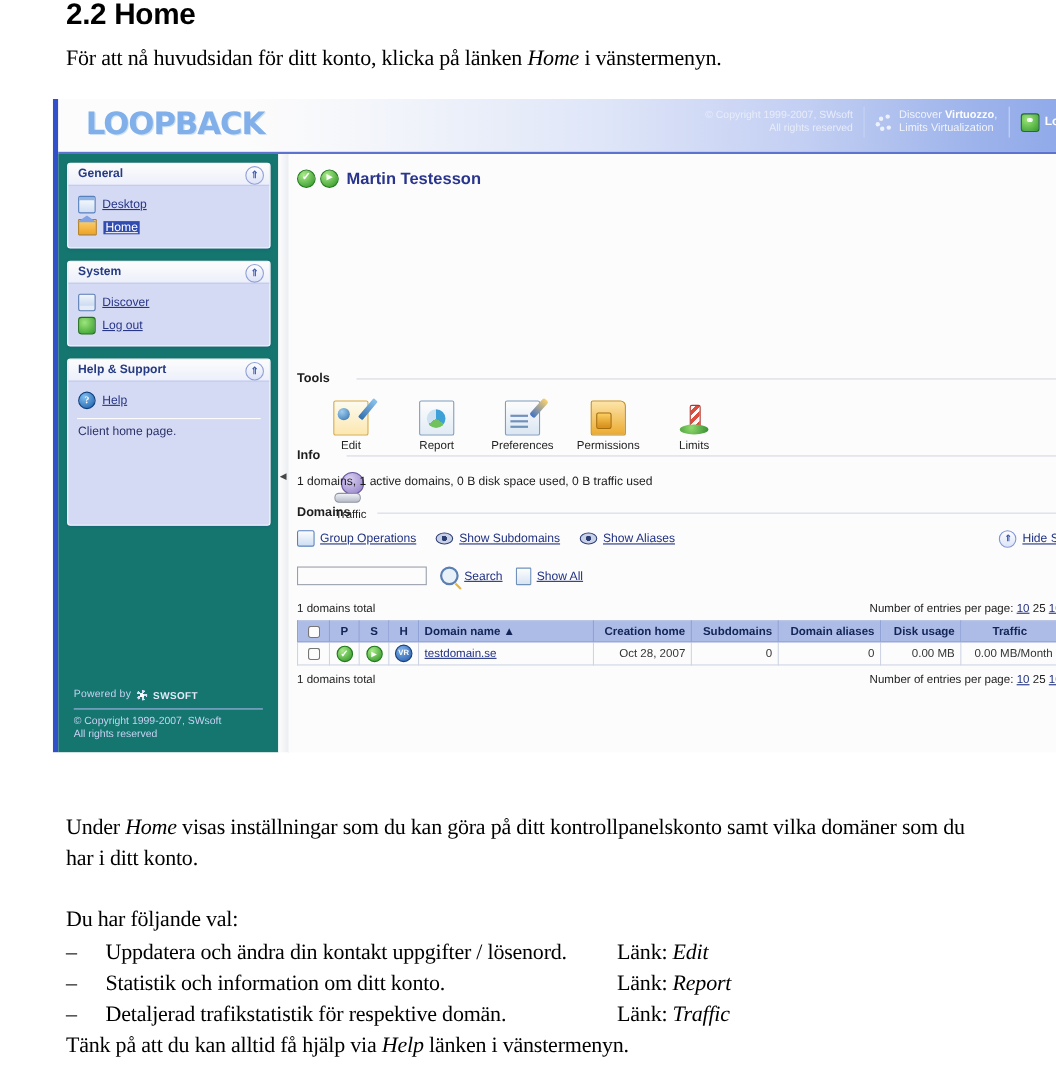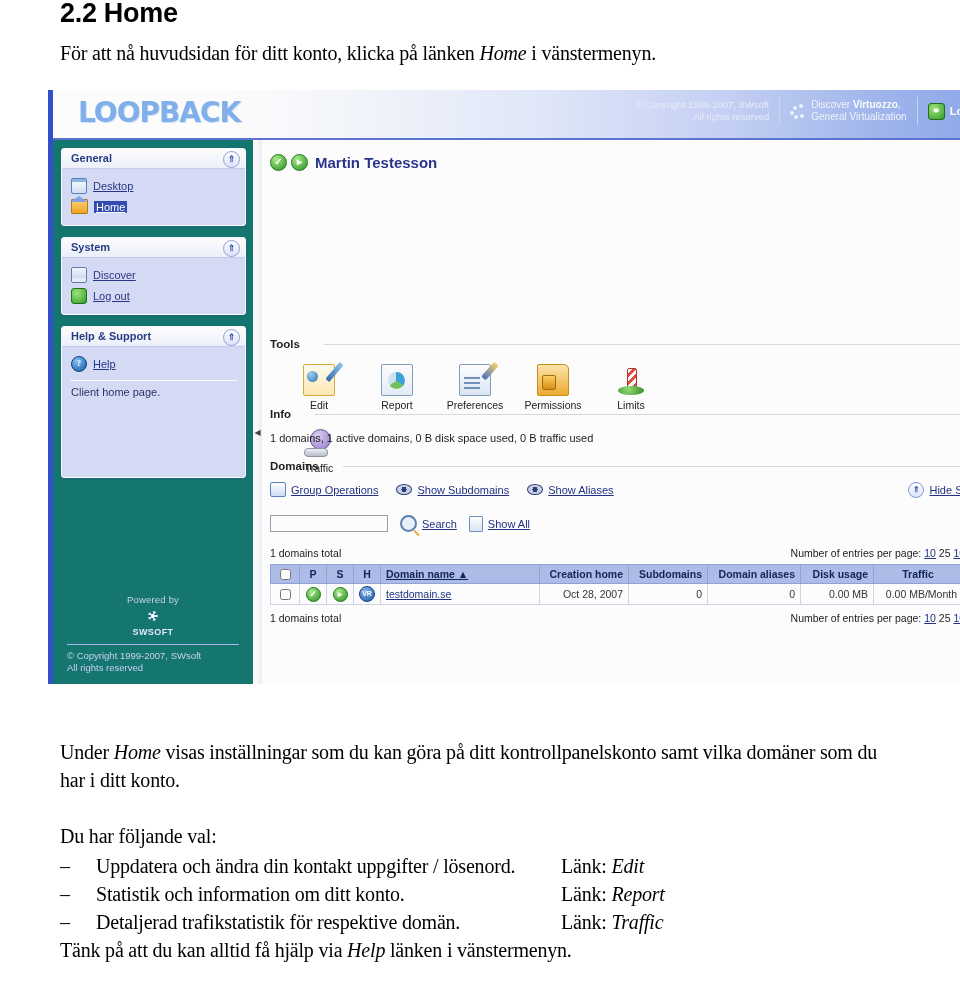--- a/index.html
+++ b/index.html
@@ -92,21 +92,21 @@
     border-right:9px solid transparent;border-bottom:6px solid #7fa3e8;}
   .ico-sessions{background:linear-gradient(180deg,#f4f7ff,#bcd3f1);border:1px solid #5a7fb5;
     box-shadow:inset 0 -4px 0 #e7eefb;}
   .ico-key{border-radius:3px;background:radial-gradient(circle at 35% 30%,#9ce87a,#2f9c23);border:1px solid #1d6f16;}
   .ico-help{border-radius:50%;background:radial-gradient(circle at 35% 28%,#7fc2f7,#1257a8);border:1px solid #0c3f7e;
     color:#fff;font-size:9px;line-height:13px;text-align:center;font-weight:bold;font-family:"Liberation Serif",serif;}
   .sep-line{height:1px;background:#ffffff;margin:6px 8px 5px 8px;}
   .note{padding:0 9px;font-size:11px;color:#27306b;}
   .panel-tall{min-height:150px;}
   .sb-foot{position:absolute;left:14px;bottom:10px;width:172px;color:#c9d3f6;font-size:9.5px;line-height:12px;}
-  .sb-foot .pw{display:flex;align-items:center;gap:5px;letter-spacing:.2px;flex-direction:column;}
+  .sb-foot .pw{display:flex;align-items:center;gap:5px;letter-spacing:.2px;}
   .sb-foot .flower{width:10px;height:10px;border-radius:50%;
     background:radial-gradient(circle,#ffffff 28%,transparent 30%),conic-gradient(#dbe3fb 0 10%,transparent 0 20%,#dbe3fb 0 30%,transparent 0 40%,#dbe3fb 0 50%,transparent 0 60%,#dbe3fb 0 70%,transparent 0 80%,#dbe3fb 0 90%,transparent 0);}
   .sb-foot .swsoft{font-weight:bold;font-size:9px;letter-spacing:.4px;color:#e6ebfc;}
   .sb-foot hr{border:0;border-top:1px solid #a9b8ee;margin:6px 0 5px 0;}
 
   
   .splitter{position:absolute;left:205px;top:50px;width:9px;height:544px;
     background:linear-gradient(90deg,#ffffff,#eef0f6);border-right:1px solid #c8ccda;}
   .split-handle{position:absolute;left:1px;top:285px;width:7px;height:16px;
     color:#444;font-size:8px;line-height:16px;text-align:center;}
@@ -178,21 +178,21 @@
 
   .tbl-meta{position:absolute;left:8px;width:722px;display:flex;justify-content:space-between;
     font-size:10.5px;color:#1a1a1a;}
   .tbl-meta a{color:#1e2f86;text-decoration:underline;}
   .pp a.off{color:#1a1a1a;text-decoration:none;}
 
   table.domains{position:absolute;left:8px;top:424px;width:722px;border-collapse:collapse;font-size:10.5px;}
   table.domains th{background:#adbdea;border:1px solid #8fa2d8;height:18px;font-weight:bold;color:#102257;
     padding:0 5px;}
   table.domains td{border:1px solid #cfd6e6;height:20px;padding:0 5px;background:#ffffff;}
-  .th-l{text-align:left;text-decoration:underline;} .th-r{text-align:right;} .th-c{text-align:center;}
+  .th-l{text-align:left;} .th-r{text-align:right;} .th-c{text-align:center;}
   .cellchk{width:18px;text-align:center;}
   .dotg{display:inline-block;width:13px;height:13px;border-radius:50%;border:1px solid #1c7a17;
     background:radial-gradient(circle at 34% 28%,#a9ee86,#23901c);color:#fff;font-size:9px;line-height:12px;
     text-align:center;font-weight:bold;vertical-align:middle;}
   .vrb{display:inline-block;width:14px;height:14px;border-radius:50%;background:radial-gradient(circle at 35% 28%,#7fb4ef,#1f57ad);
     border:1px solid #17407e;color:#fff;font-size:7px;line-height:13px;text-align:center;font-weight:bold;vertical-align:middle;}
   table.domains td a{color:#1e2f86;text-decoration:underline;}
   .trico{display:inline-block;width:14px;height:14px;border-radius:2px;
     background:linear-gradient(180deg,#eafbe2,#8fd07c);border:1px solid #55a049;}
   input[type=checkbox]{width:11px;height:11px;margin:0;vertical-align:middle;}
@@ -223,21 +223,21 @@
       <div class="virt">
         <span class="dots">
           <span style="left:9px;top:1px"></span>
             <span style="left:3px;top:3px"></span>
           <span style="left:0px;top:8px"></span>
             <span style="left:4px;top:12px"></span>
           <span style="left:10px;top:11px"></span>
         </span>
         <span>
           <span>Discover </span><b>Virtuozzo</b><span>,</span><br>
-          <span>General Virtualization</span>
+          <span>Limits Virtualization</span>
         </span>
       </div>
       <div class="bsep"></div>
       <div class="logout-b">
         <span class="pkey">⚭</span>
         <span>Log out</span>
       </div>
     </div>
   </div>
 

